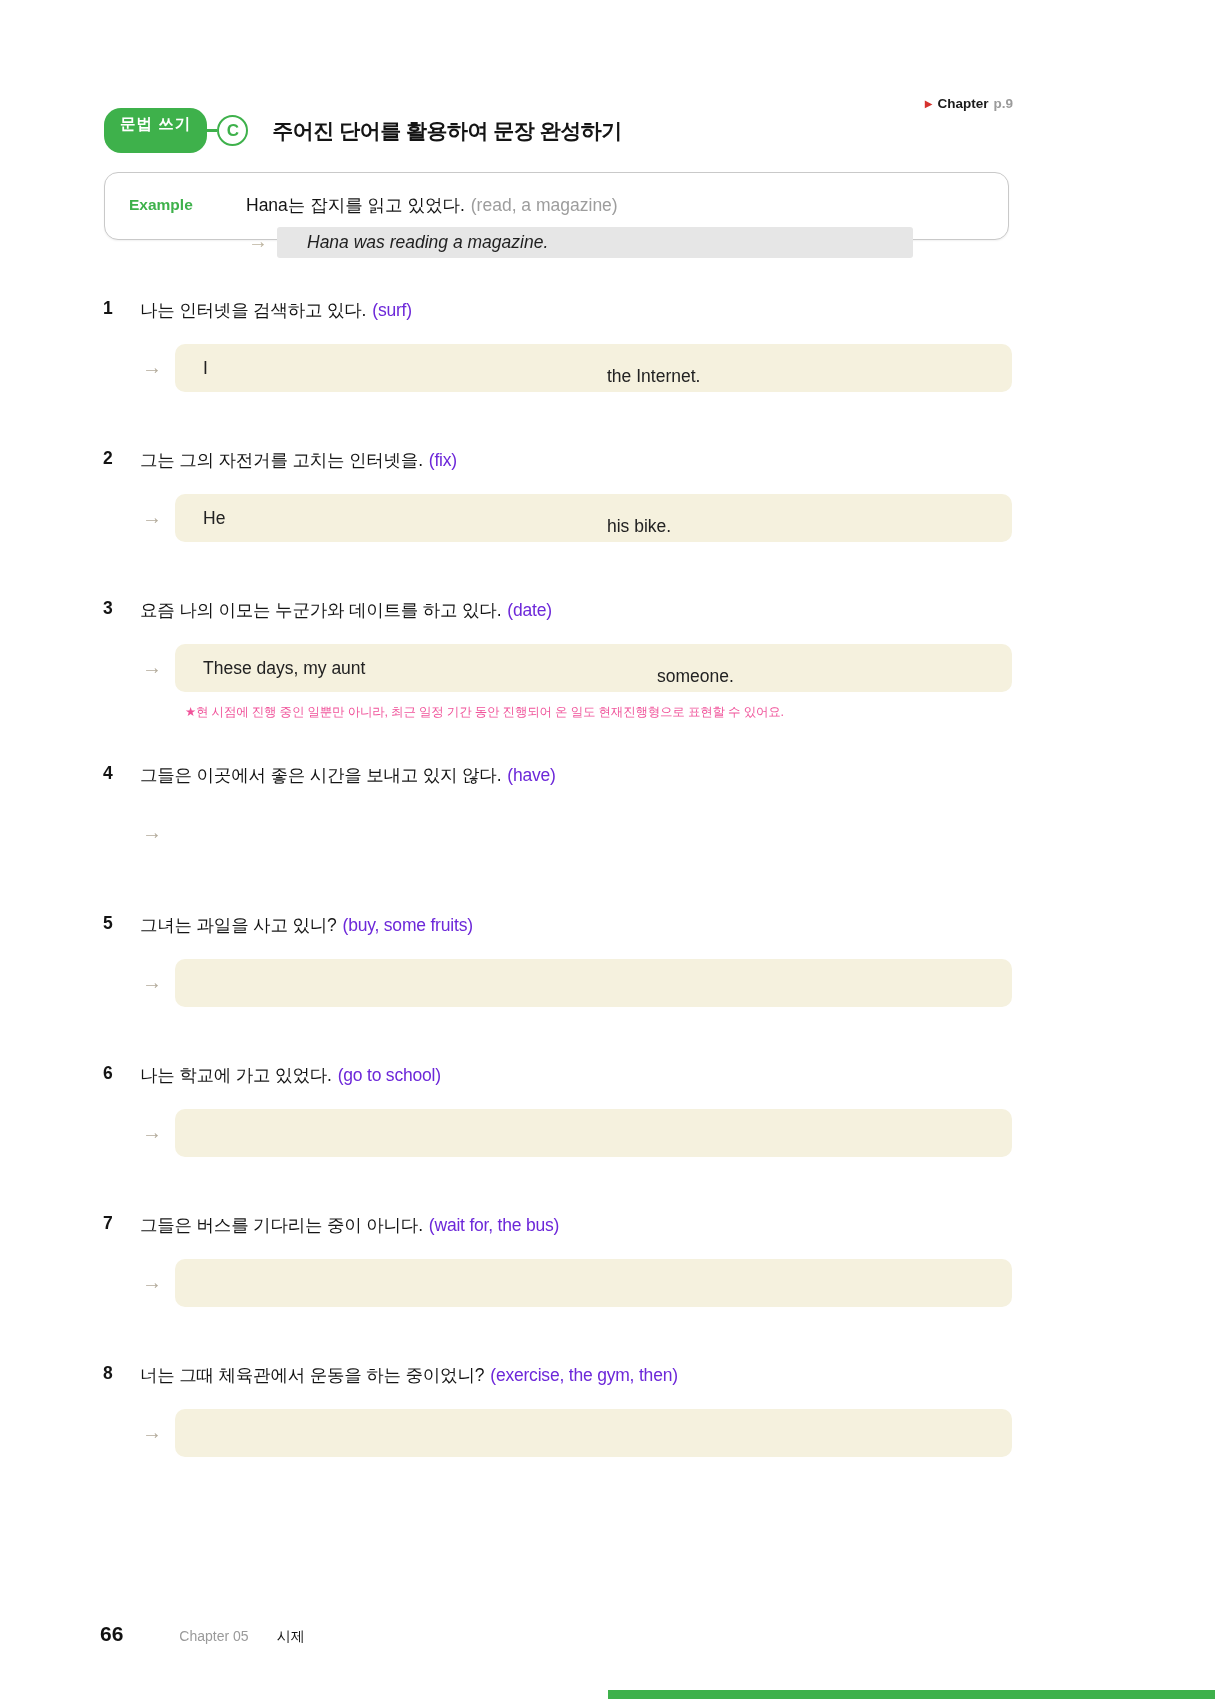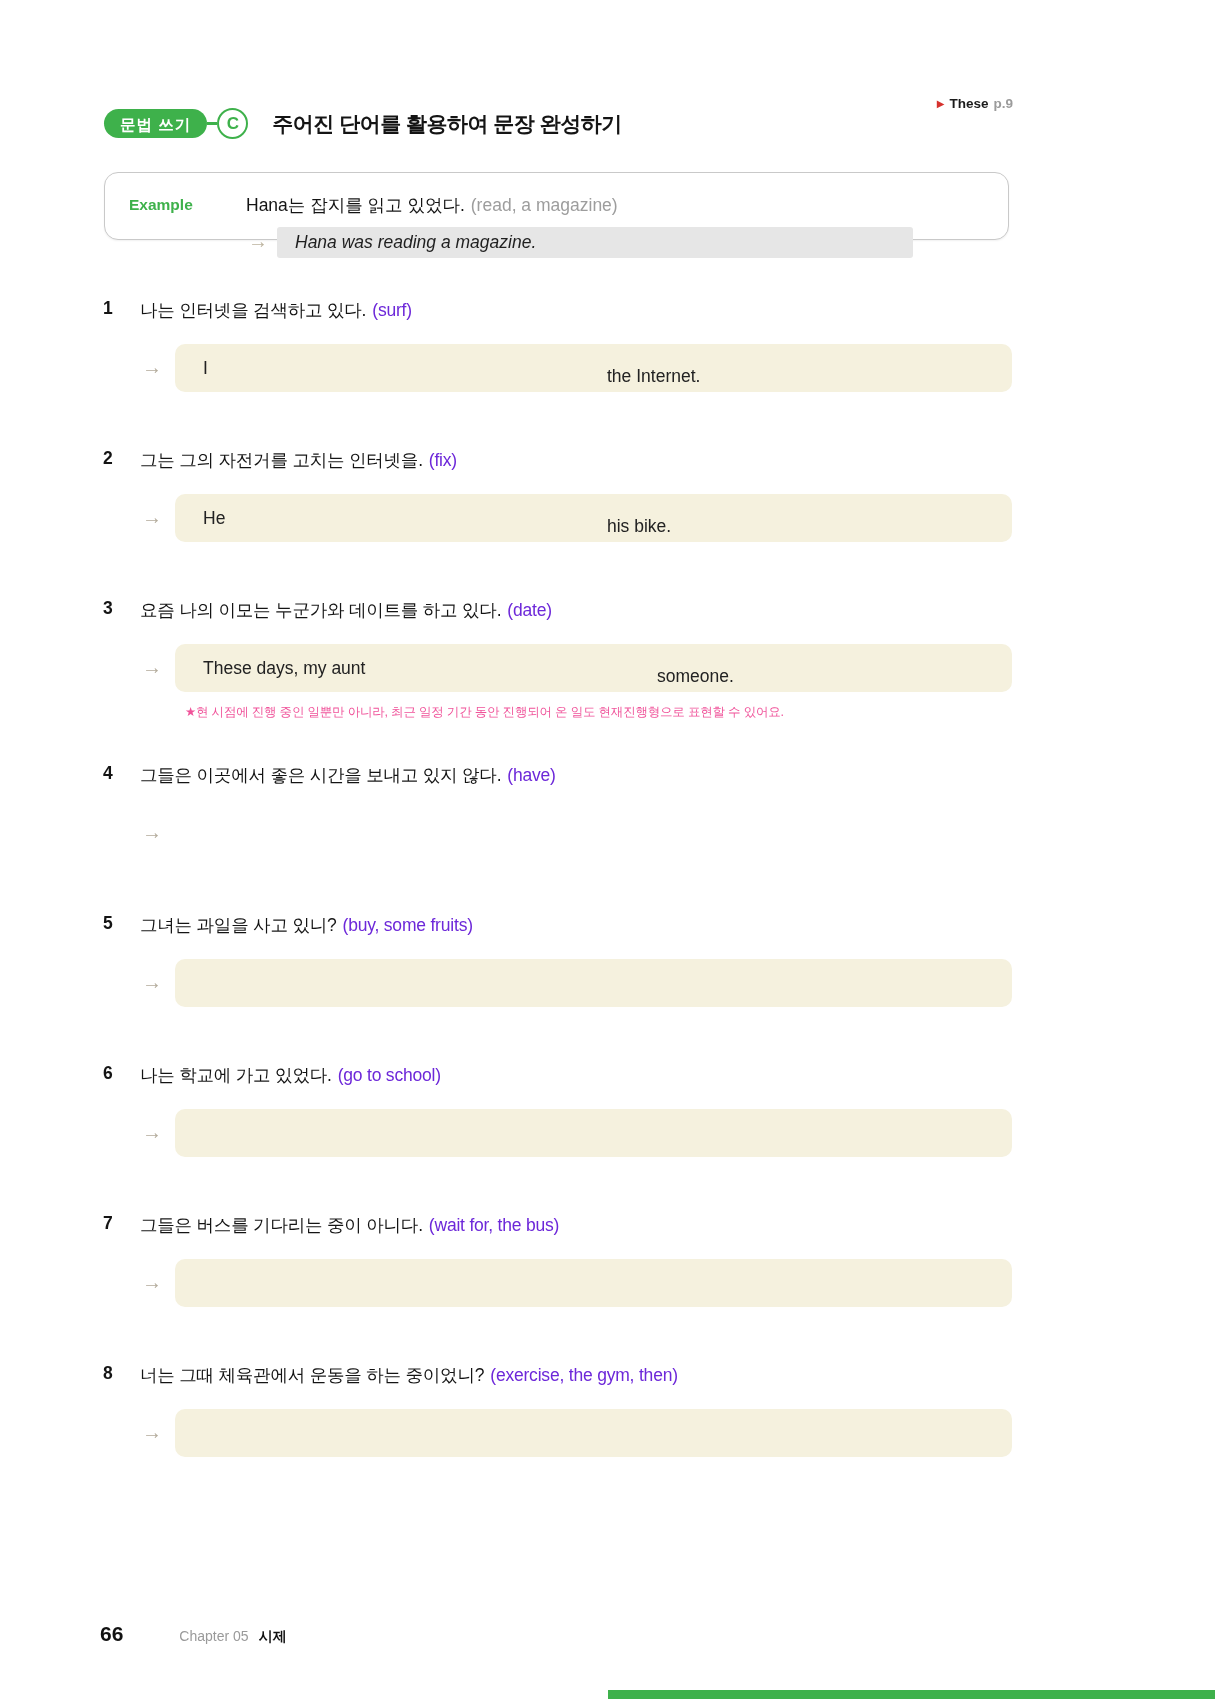--- a/index.html
+++ b/index.html
@@ -18,21 +18,21 @@
   .answer-link .tri { color:#d6322e; font-size:10px; }
   .answer-link .lbl { font-weight:bold; }
   .answer-link .pg  { color:#9b9b9b; font-weight:bold; }
 
   .header-row {
     position:absolute; top:108px; left:104px; right:104px;
     display:flex; align-items:center;
   }
   .badge {
     background:#3eb14b; color:#ffffff; font-weight:bold; font-size:15.5px;
-    padding:6px 16px 2px; border-radius:17px; letter-spacing:1px; white-space:nowrap;
+    padding:6px 16px 18px; border-radius:17px; letter-spacing:1px; white-space:nowrap;
   }
   .badge-link { width:10px; height:3px; background:#3eb14b; }
   .badge-circle {
     width:31px; height:31px; border:2.5px solid #3eb14b; border-radius:50%;
     color:#3eb14b; font-weight:bold; font-size:17px;
     display:flex; align-items:center; justify-content:center;
   }
   .page-title { margin-left:24px; font-size:21px; font-weight:600; color:#141414; letter-spacing:-0.5px; }
 
   
@@ -47,21 +47,21 @@
   .example-q { position:absolute; top:20px; left:141px; font-size:17.5px; color:#141414; }
   .example-q .hint { color:#9d9d9d; margin-left:6px; font-weight:normal; }
   .example-arrow {
     position:absolute; top:57px; left:143px; color:#bdb49f; font-size:20px; font-weight:bold;
   }
   .example-answer-fill {
     position:absolute; top:54px; left:172px; width:636px; height:31px;
     background:#e6e6e6; border-radius:3px; display:flex; align-items:center;
   }
   .example-answer-fill .ans {
-    font-style:italic; font-size:17.5px; color:#1f1f1f; padding-left:18px;
+    font-style:italic; font-size:17.5px; color:#1f1f1f; padding-left:30px;
   }
 
   
   .items { position:absolute; top:298px; left:0; width:100%; }
   .item { margin-bottom:56px; }
   .q-row { display:flex; margin-bottom:22px; }
   .num { width:40px; text-align:left; padding-left:3px; margin-left:100px;
          font-weight:bold; font-size:17.5px; color:#141414; flex:0 0 auto; }
   .q { font-size:17.5px; color:#141414; letter-spacing:-0.2px; }
   .q .hint { color:#6d28d9; margin-left:6px; }
@@ -83,32 +83,32 @@
   }
   .item-3 .ans-mid { left:482px; }
   .note {
     margin:12px 0 -14px 185px; color:#f0539a; font-size:12.5px; letter-spacing:-0.2px;
   }
 
   
   .footer { position:absolute; top:1622px; left:100px; display:flex; align-items:baseline; }
   .footer .pgnum { font-size:21px; font-weight:bold; color:#111111; }
   .footer .chapter { margin-left:56px; font-size:14px; color:#9a9a9a; }
-  .footer .chapter-title { margin-left:10px; font-size:14px; font-weight:bold; color:#111111; }
+  .footer .chapter-title { margin-left:28px; font-size:14px; font-weight:normal; color:#111111; }
 
   .bottom-strip { position:absolute; bottom:0; left:608px; right:0; height:9px; background:#3eb14b; }
 </style>
 </head>
 <body>
 
 <div class="page">
 
   <div class="answer-link">
     <span class="tri">▶</span>
-    <span class="lbl">These</span>
+    <span class="lbl">Chapter</span>
     <span class="pg">p.9</span>
   </div>
 
   <div class="header-row">
     <span class="badge">문법 쓰기</span>
     <span class="badge-link"></span>
     <span class="badge-circle">C</span>
     <h1 class="page-title">주어진 단어를 활용하여 문장 완성하기</h1>
   </div>
 

